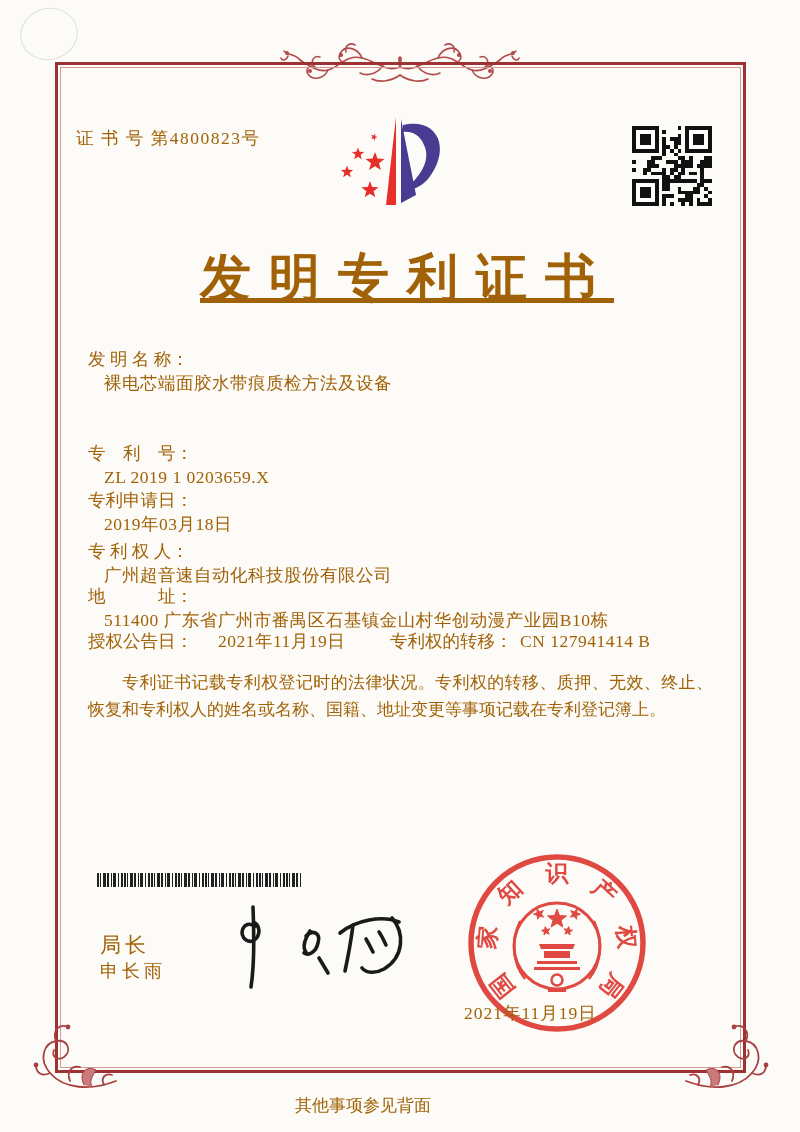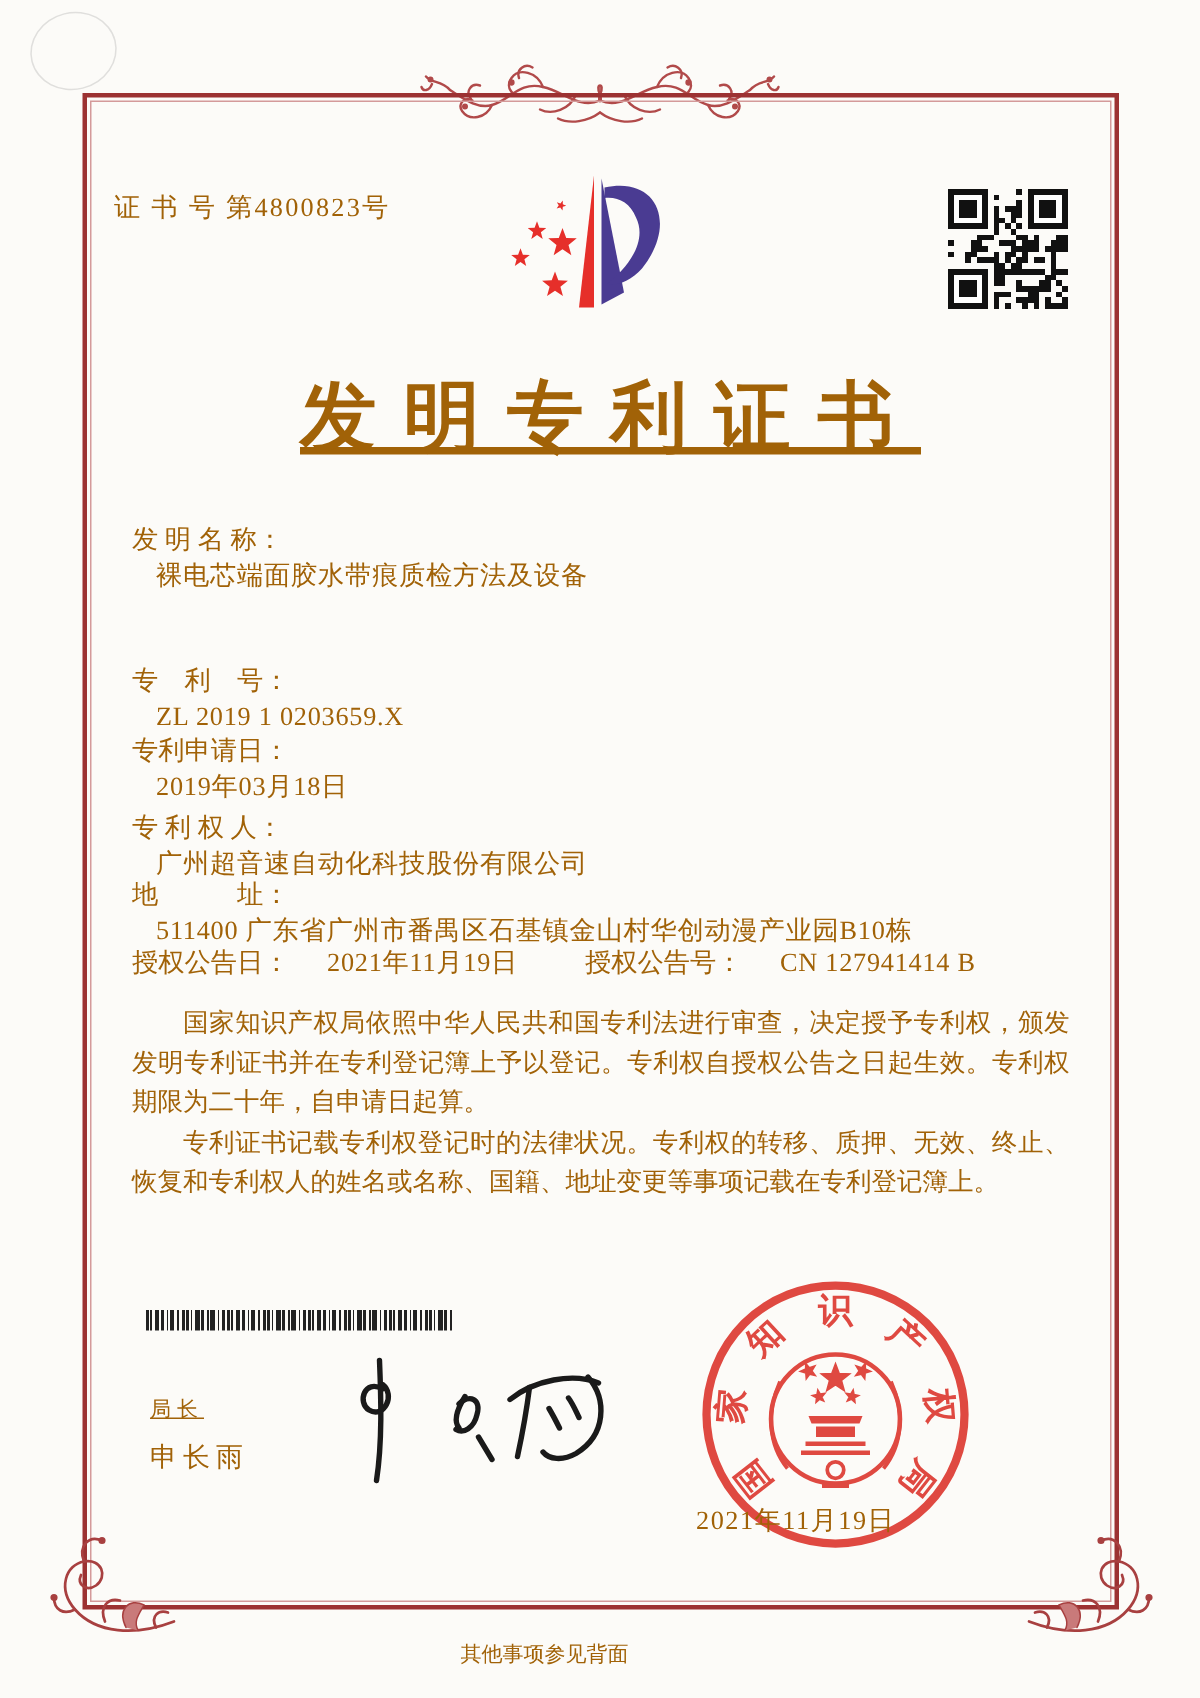--- a/index.html
+++ b/index.html
@@ -22,29 +22,29 @@
     font-size:51px;font-weight:bold;letter-spacing:18px;padding-left:14px;text-decoration:underline;}
   .row{left:88px;width:628px;font-size:17.5px;line-height:24px;}
   .row .lbl{display:inline-block;width:114px;white-space:pre;vertical-align:top;}
   .row .val{display:inline-block;width:512px;vertical-align:top;letter-spacing:.5px;margin-left:16px;}
   .row .pair2{position:absolute;left:302px;top:0;white-space:nowrap;}
   .row .pair2 .lbl{width:114px;}
   .body-text{left:88px;top:669px;width:625px;font-size:17px;line-height:26.6px;
     text-align:justify;font-family:"DejaVu Serif","Liberation Serif",serif;}
   .body-text p{margin:0;text-indent:2em;}
   .barcode{left:97px;top:873px;}
-  .signer-role{left:100px;top:931px;font-size:14px;letter-spacing:4px;font-family:"Liberation Sans","DejaVu Sans",sans-serif;text-decoration:underline;}
+  .signer-role{left:100px;top:931px;font-size:21px;letter-spacing:4px;font-family:"Liberation Sans","DejaVu Sans",sans-serif;}
   .signer-name{left:100px;top:959px;font-size:18px;letter-spacing:4px;font-family:"Liberation Sans","DejaVu Sans",sans-serif;}
   .signature{left:222px;top:903px;}
   .seal{left:462px;top:847px;opacity:.93;}
   #seal-text text{font-size:23px;font-weight:bold;fill:#dd3c34;text-anchor:middle;
     font-family:"Liberation Serif","DejaVu Serif",serif;}
   .seal-date{left:464px;top:1001px;font-size:17.5px;letter-spacing:1px;z-index:5;}
   .pagination{left:267px;top:1044px;width:200px;text-align:center;font-size:16px;letter-spacing:1px;}
-  .back-note{left:253px;top:1094px;width:220px;text-align:center;font-size:14px;
+  .back-note{left:253px;top:1094px;width:220px;text-align:center;font-size:17px;
     font-family:"DejaVu Serif","Liberation Serif",serif;}
   .top-ornament{left:280px;top:33px;}
   .corner-l{left:26px;top:1015px;}
   .corner-r{left:684px;top:1015px;transform:scaleX(-1);}
   svg{display:block;}
 </style>
 </head>
 <body>
 
 <div class="page">
@@ -257,26 +257,25 @@
   </div>
   <div class="abs row" style="top:539px">
     <span class="lbl">专 利 权 人：</span><span class="val">广州超音速自动化科技股份有限公司</span>
   </div>
   <div class="abs row" style="top:584px">
     <span class="lbl">地　　　址：</span><span class="val">511400 广东省广州市番禺区石基镇金山村华创动漫产业园B10栋</span>
   </div>
   <div class="abs row" style="top:629px">
     <span class="lbl">授权公告日：</span><span class="val" style="width:170px">2021年11月19日</span>
     <span class="pair2">
-      <span class="lbl">授权公告号：</span><span class="val" style="width:200px">CN 127941414 B</span>
+      <span class="lbl">专利权的转移：</span><span class="val" style="width:200px">CN 127941414 B</span>
     </span>
   </div>
 
   <div class="abs body-text">
-    <p>国家知识产权局依照中华人民共和国专利法进行审查，决定授予专利权，颁发发明专利证书并在专利登记簿上予以登记。专利权自授权公告之日起生效。专利权期限为二十年，自申请日起算。</p>
     <p>专利证书记载专利权登记时的法律状况。专利权的转移、质押、无效、终止、恢复和专利权人的姓名或名称、国籍、地址变更等事项记载在专利登记簿上。</p>
   </div>
 
   <svg class="abs barcode" id="barcode" width="206" height="14" viewBox="0 0 206 14" shape-rendering="crispEdges">
       <rect x="0" y="0" width="2" height="14" fill="#222"></rect>
       <rect x="3" y="0" width="1" height="14" fill="#222"></rect>
       <rect x="6" y="0" width="3" height="14" fill="#222"></rect>
       <rect x="10" y="0" width="2" height="14" fill="#222"></rect>
       <rect x="14" y="0" width="1" height="14" fill="#222"></rect>
       <rect x="16" y="0" width="3" height="14" fill="#222"></rect>

